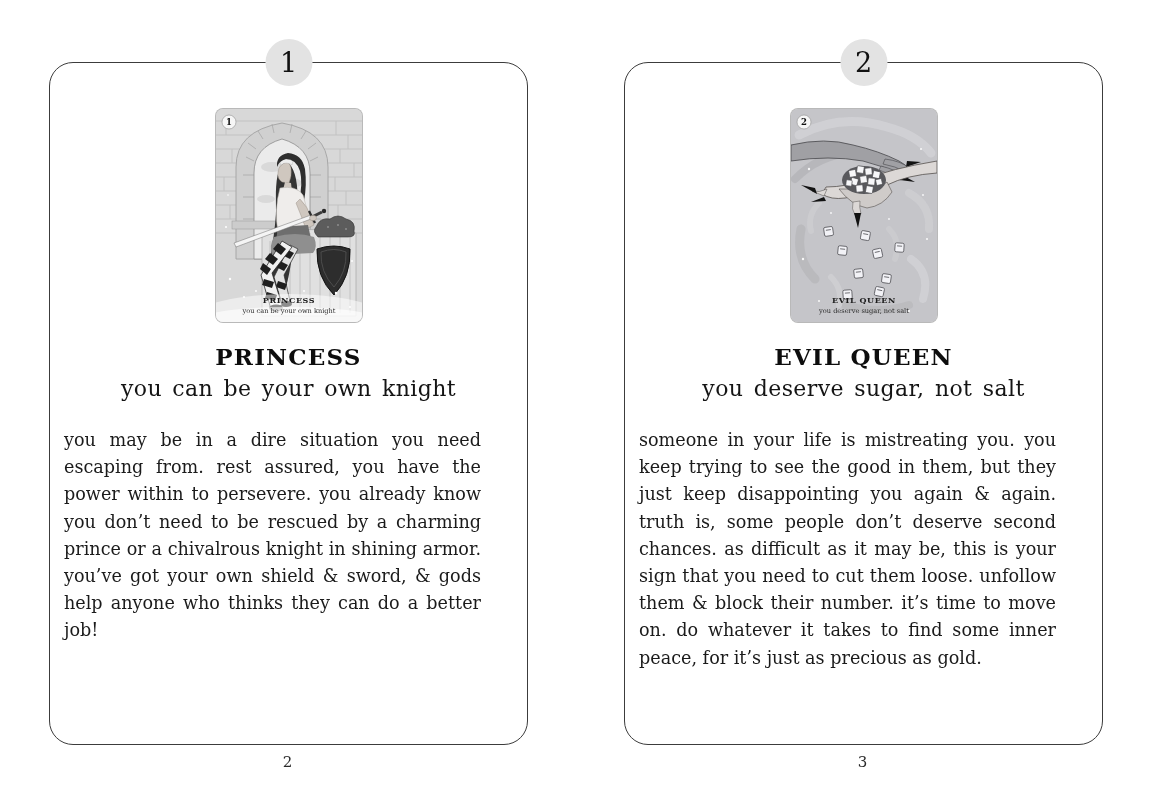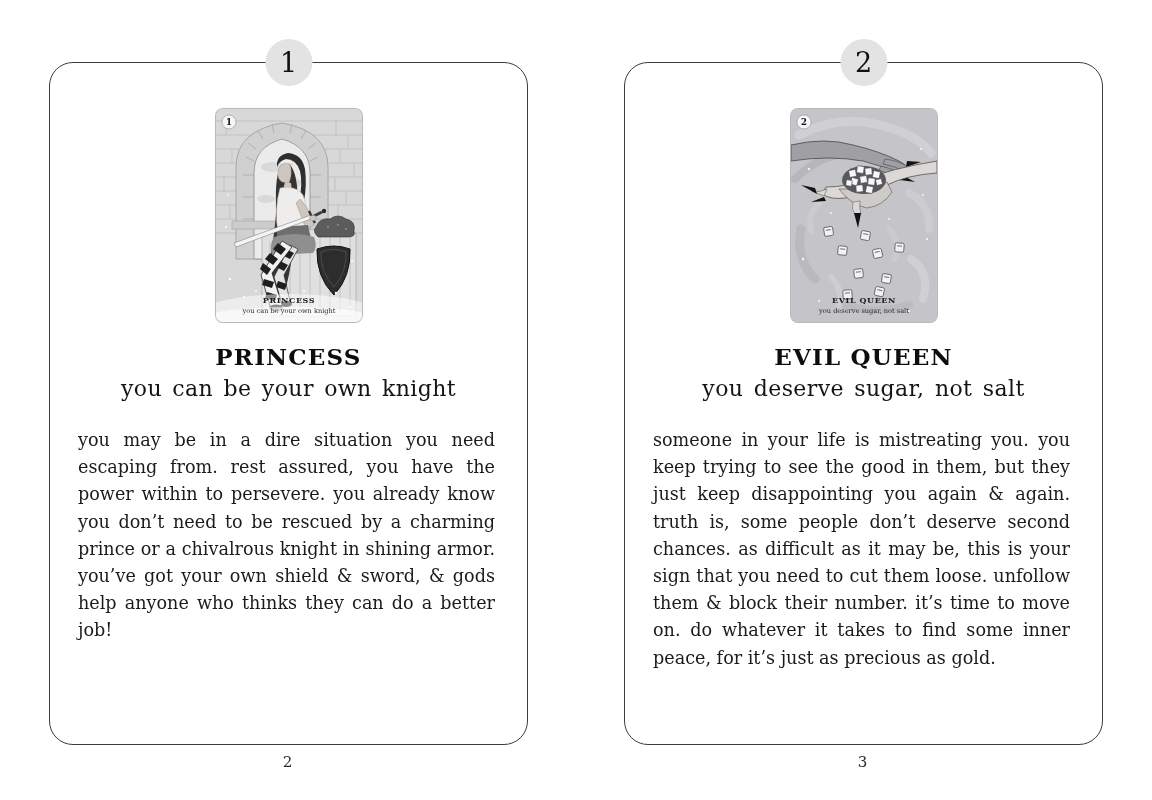--- a/index.html
+++ b/index.html
@@ -64,21 +64,21 @@
     font-size:22px;
     letter-spacing:0.4px;
     word-spacing:3px;
     margin-top:6px;
     line-height:26px;
     color:#141414;
   }
 
   .body-text {
     position:absolute;
-    top:364px; left:28px;
+    top:364px; left:14px;
     width:417px;
     font-size:17.6px;
     line-height:27.2px;
     text-align:justify;
     color:#1b1b1b;
   }
 
   .page-num {
     position:absolute;
     top:753px;

